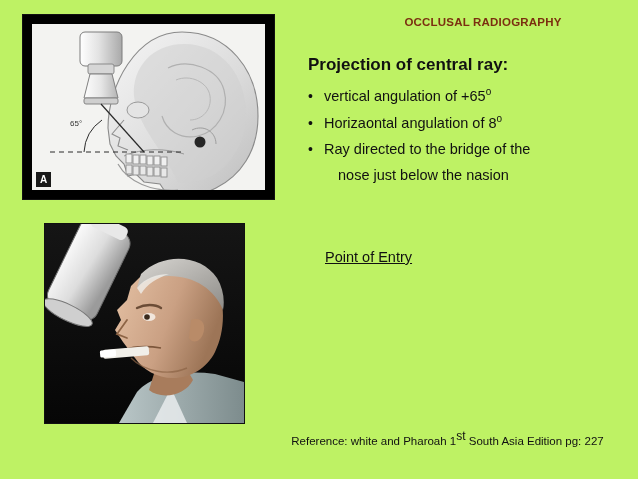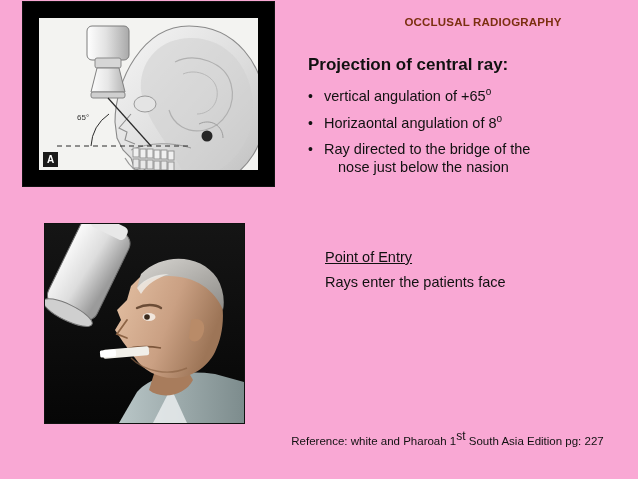--- a/index.html
+++ b/index.html
@@ -12,47 +12,47 @@
     background: #eae7dc;
     font-family: "Liberation Sans", sans-serif;
     overflow: hidden;
     position: relative;
   }
   .slide {
     position: absolute;
     left: 0; top: 0;
     width: 638px;
     height: 479px;
-    background: #f9a8d4;
+    background: #bef264;
   }
 
   
   .header-title {
     position: absolute;
     left: 338px;
     top: 16px;
     width: 290px;
     text-align: center;
     font-size: 11.5px;
     font-weight: bold;
     color: #7b2f10;
     letter-spacing: 0.2px;
   }
 
   
   .fig-a {
     position: absolute;
     left: 22px;
-    top: 1px;
+    top: 14px;
     width: 253px;
     height: 186px;
     background: #000;
     border: 1px solid #111;
     box-sizing: border-box;
-    padding: 16px;
+    padding: 9px;
   }
   .fig-a-inner {
     position: relative;
     width: 100%;
     height: 100%;
     background: #f2f2f0;
     overflow: hidden;
   }
   .fig-a-label {
     position: absolute;
@@ -123,21 +123,21 @@
     width: 16px;
     flex: 0 0 16px;
     font-size: 14px;
     line-height: 1.22;
   }
   .bullet-text {
     flex: 1 1 auto;
   }
   .bullet-text .cont {
     display: block;
-    margin-top: 0;
+    margin-top: 8px;
     margin-left: 14px;
   }
   sup.deg {
     font-size: 10px;
     vertical-align: super;
     line-height: 0;
   }
 
   .entry-block {
     position: absolute;
@@ -337,20 +337,19 @@
       <span class="bullet-text"><span>Horizaontal angulation of 8</span><sup class="deg">o</sup></span>
     </div>
     <div class="bullet-row">
       <span class="bullet-mark">•</span>
       <span class="bullet-text"><span>Ray directed to the bridge of the</span><span class="cont">nose just below the nasion</span></span>
     </div>
   </div>
 
   <div class="entry-block">
     <div class="entry-title">Point of Entry</div>
-    <div class="entry-line">Rays enter the patients face</div>
   </div>
 
   <div class="reference">
     <div><span>Reference: white and Pharoah 1</span><sup>st</sup><span> South Asia Edition pg: 227</span></div>
   </div>
 
 </div>
 
 </body></html>

